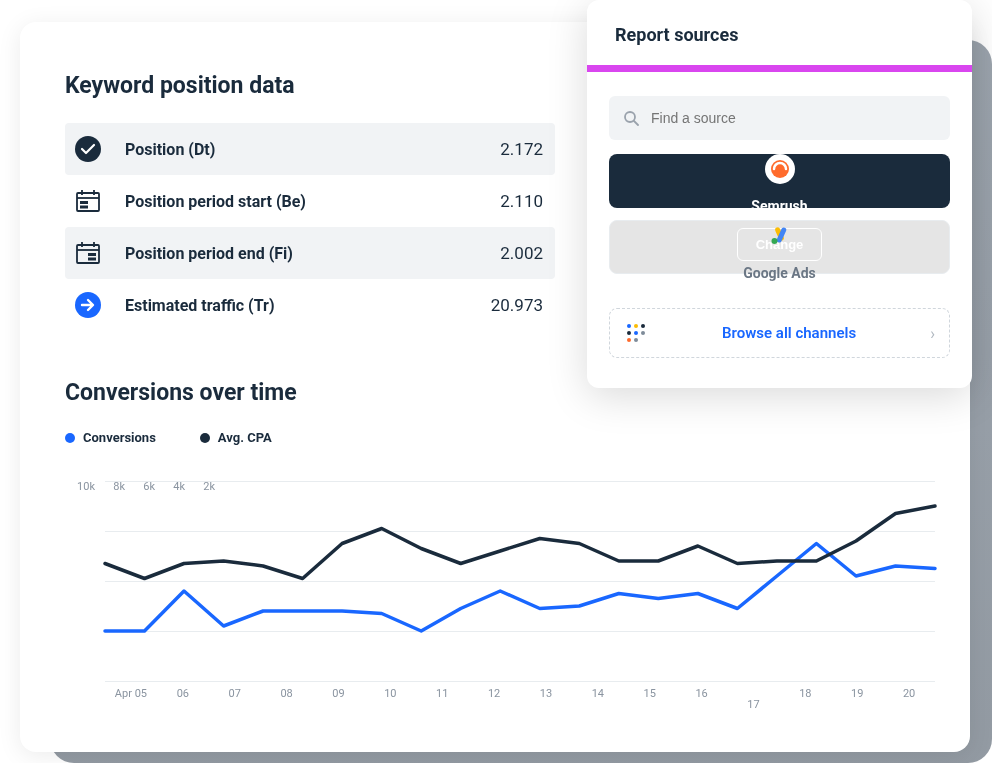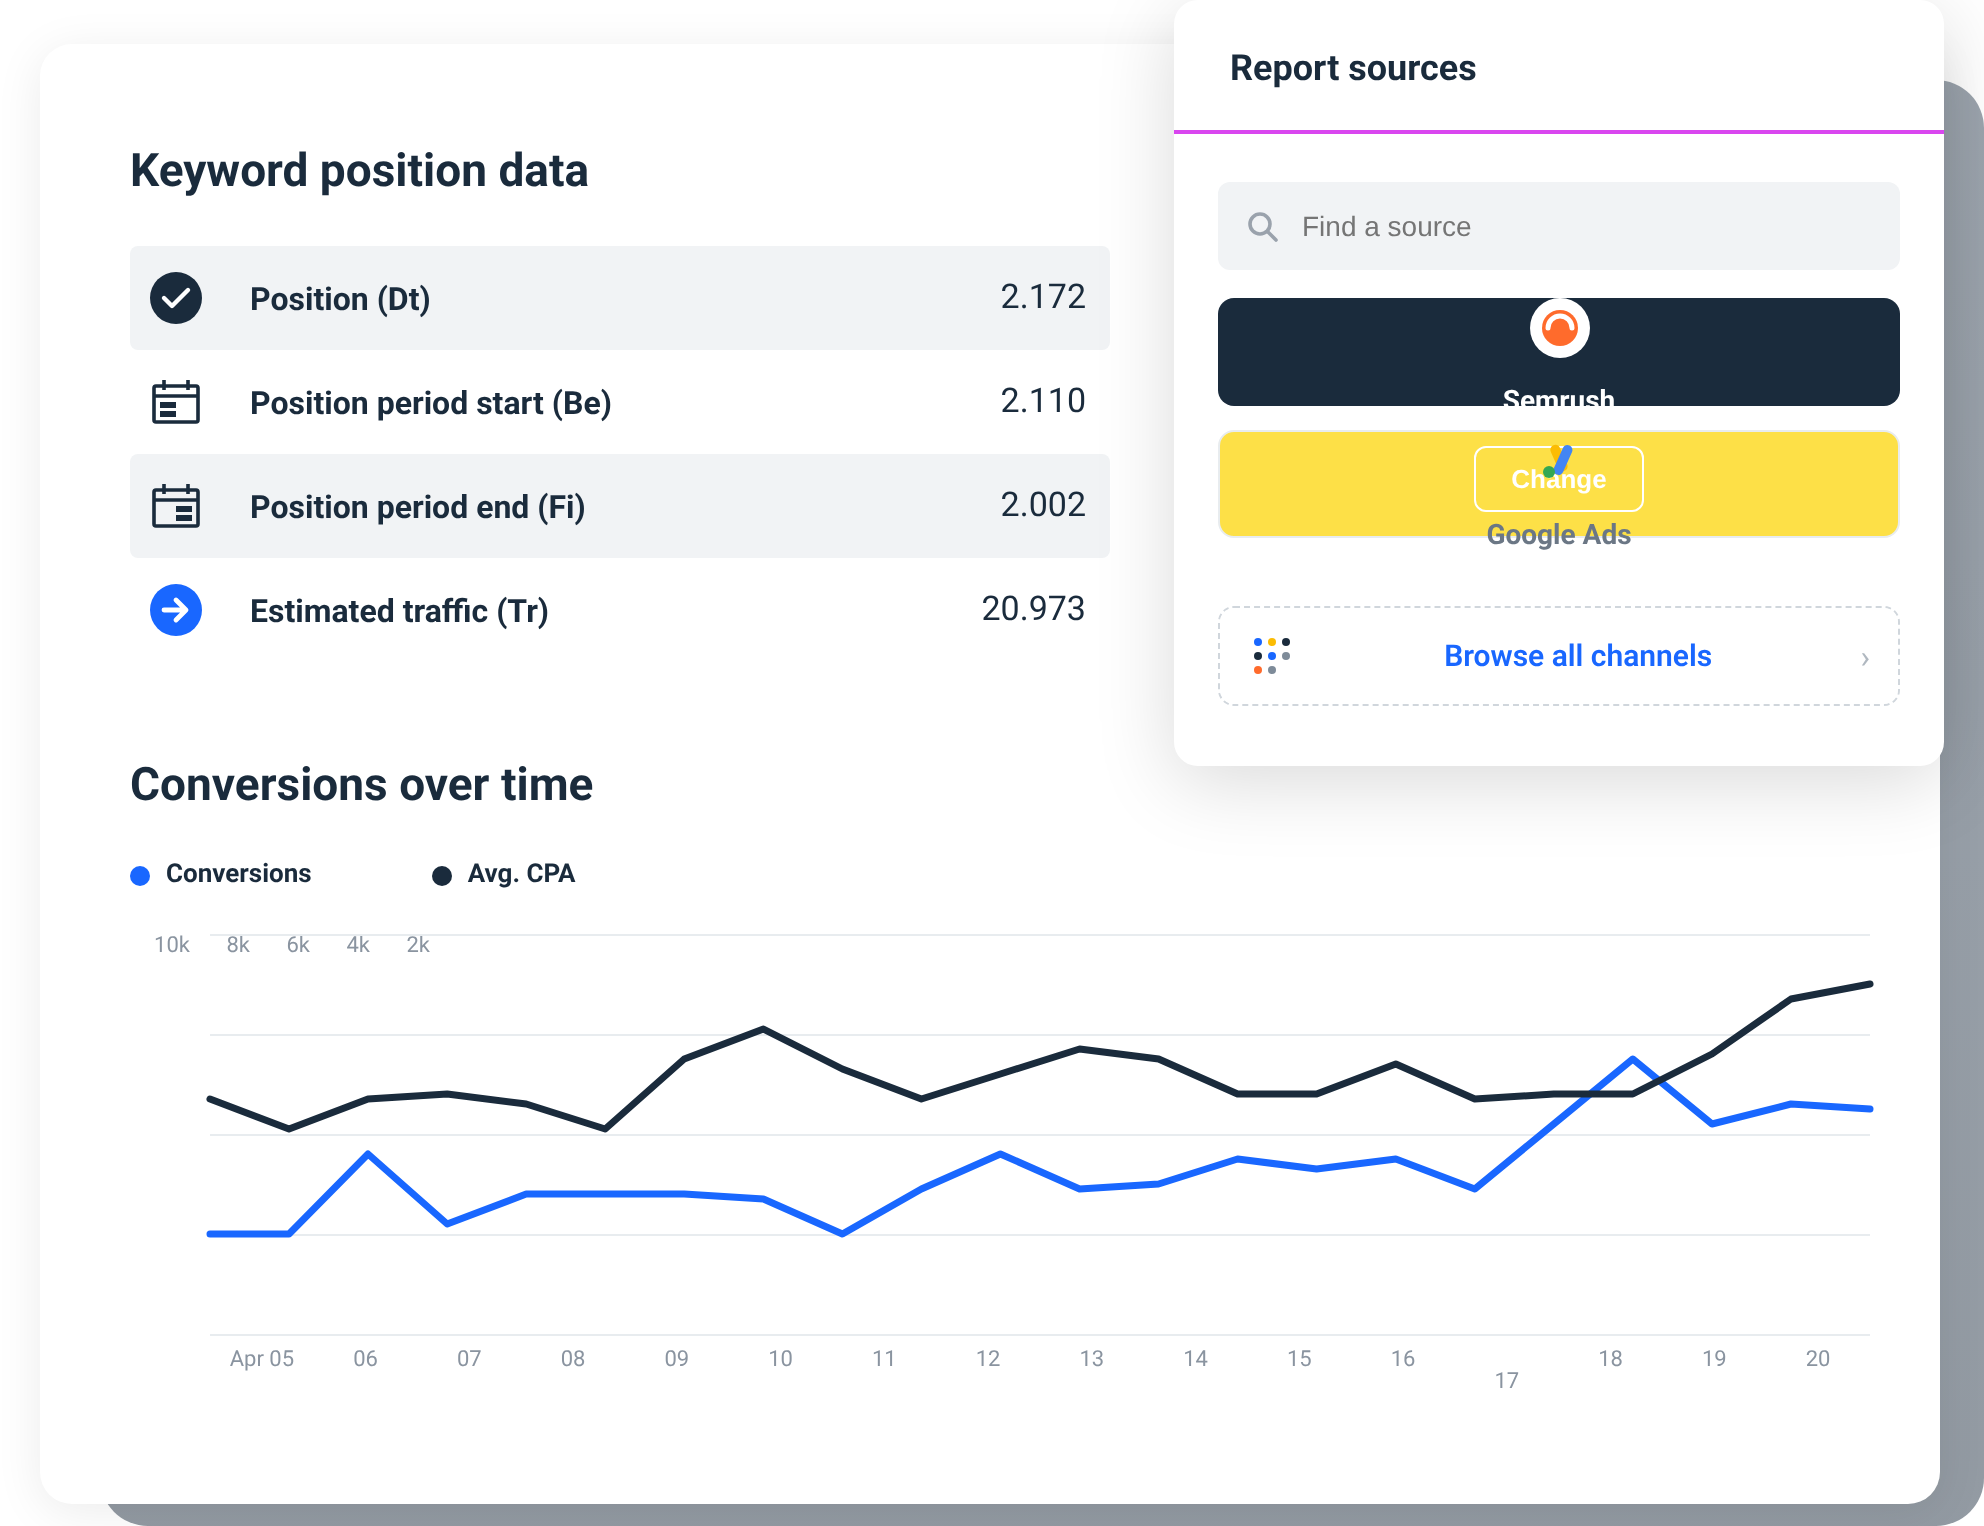--- a/index.html
+++ b/index.html
@@ -67,22 +67,22 @@
   padding-left: 22px;
 }
 .metric-value {
   font-size: 17px;
   color: #1a2b3c;
   font-weight: 400;
   text-align: right;
 }
 .legend-row {
   display: flex;
-  gap: 60px;
-  margin-bottom: 22px;
+  gap: 44px;
+  margin-bottom: 36px;
 }
 .legend-item {
   display: flex;
   align-items: center;
   gap: 8px;
   font-size: 13px;
   font-weight: 700;
   color: #1a2b3c;
 }
 .legend-dot {
@@ -156,21 +156,21 @@
   border-radius: 12px;
   box-shadow: 0 8px 40px rgba(0,0,0,0.15);
   z-index: 2;
   padding-bottom: 30px;
 }
 .sources-header {
   padding: 24px 28px 20px 28px;
   font-size: 18px;
   font-weight: 700;
   color: #1a2b3c;
-  border-bottom: 2px solid #d946ef;
+  border-bottom: 7px solid #d946ef;
 }
 .sources-body {
   padding: 24px 22px 0 22px;
 }
 .search-box {
   background: #f1f3f5;
   border-radius: 6px;
   height: 44px;
   display: flex;
   align-items: center;
@@ -194,21 +194,21 @@
   padding: 0 12px;
   gap: 14px;
   margin-bottom: 12px;
   flex-direction: column;
 }
 .source-item.active {
   background: #1a2b3c;
   color: #fff;
 }
 .source-item.inactive {
-  background: #fde047;
+  background: #e5e5e5;
   border: 1px solid #e8ecef;
   color: #6b7785;
 }
 .source-logo {
   width: 30px;
   height: 30px;
   border-radius: 50%;
   display: flex;
   align-items: center;
   justify-content: center;

